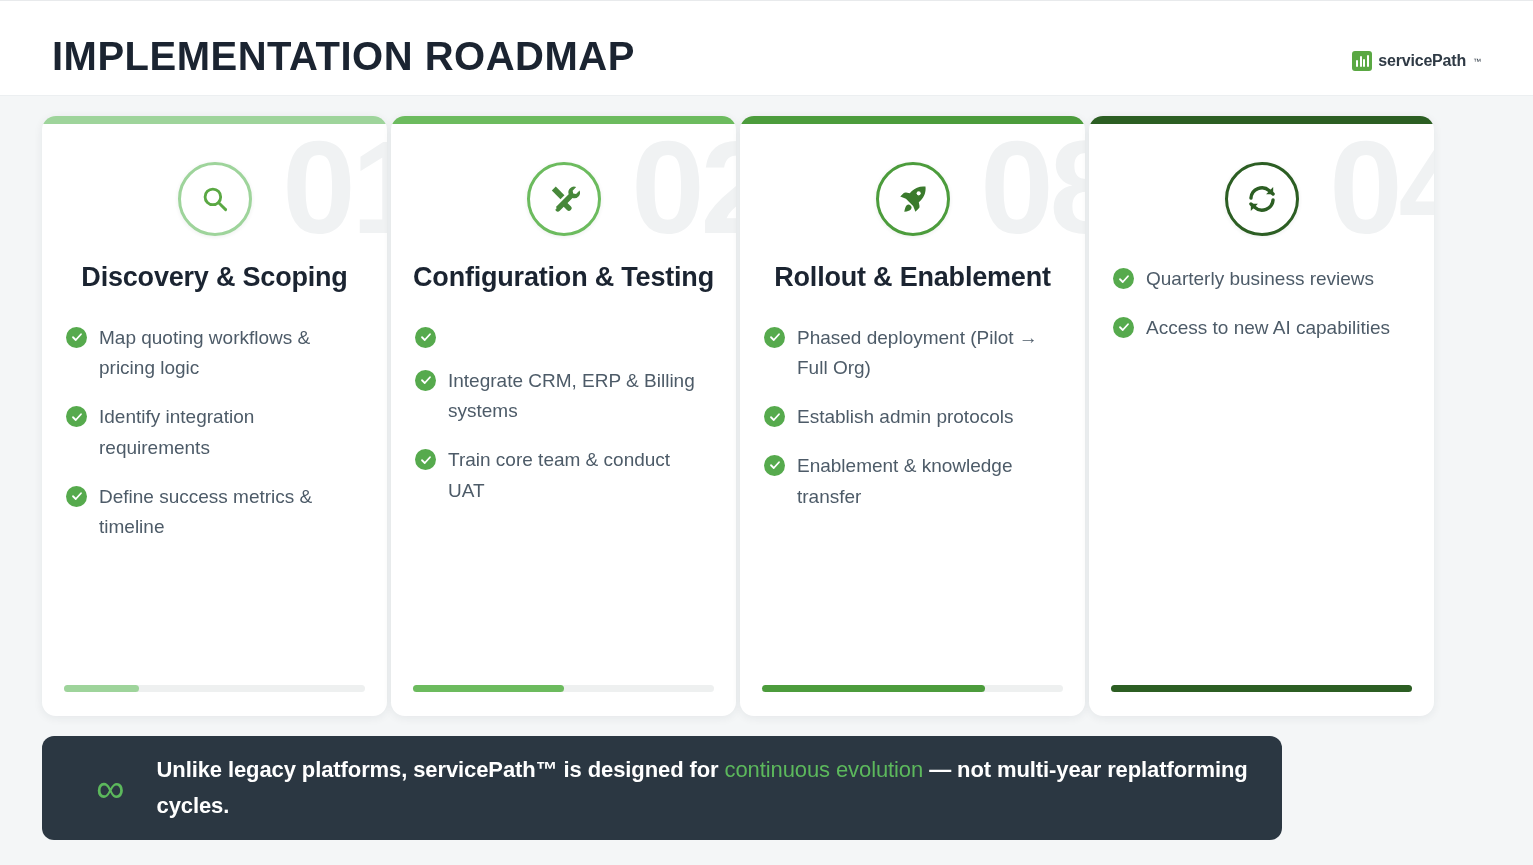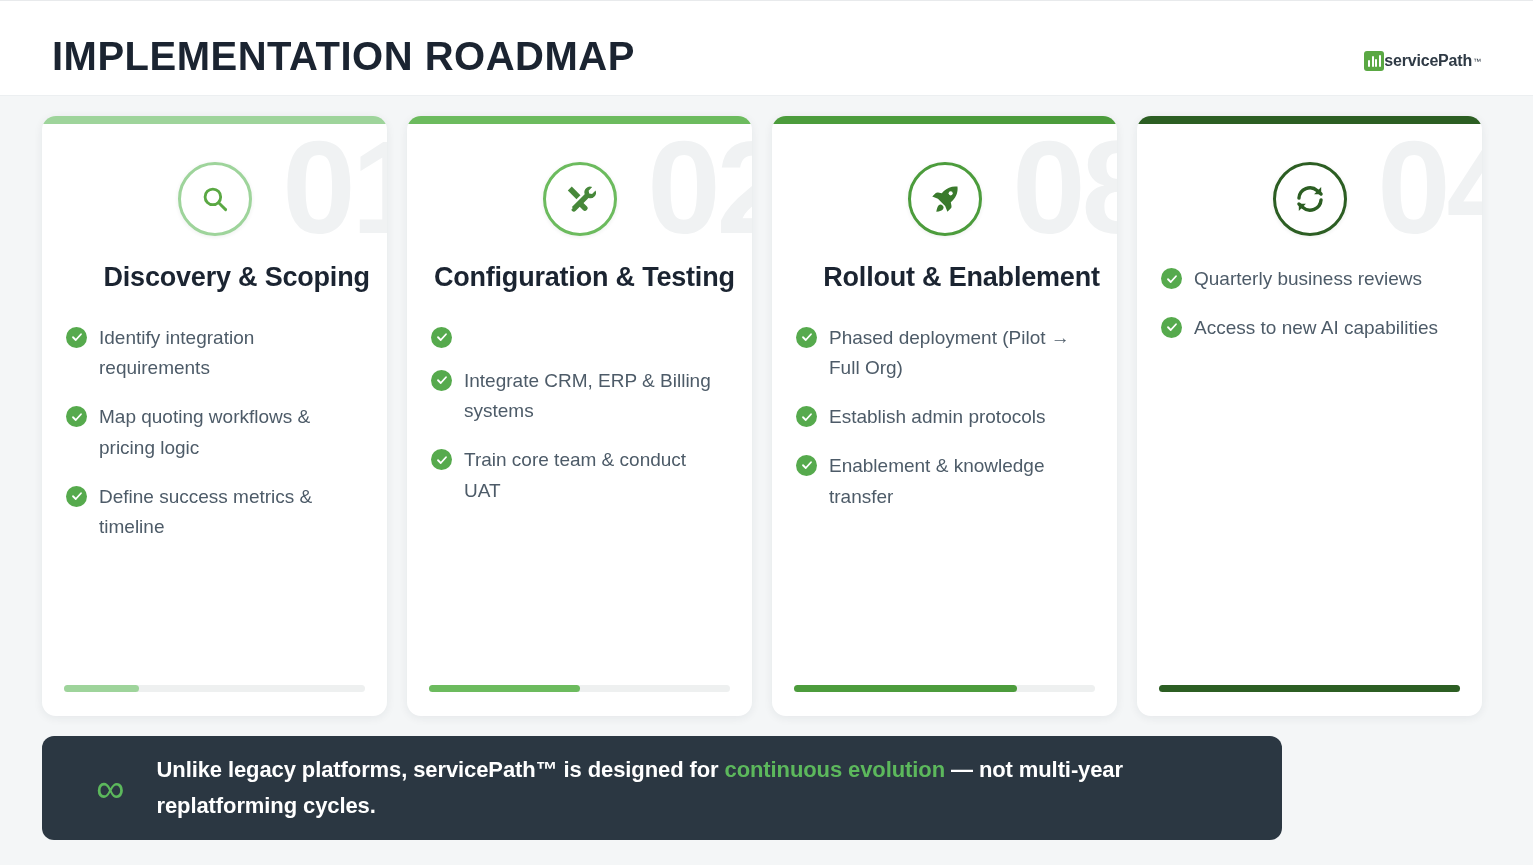--- a/index.html
+++ b/index.html
@@ -19,21 +19,21 @@
     border-bottom: 1px solid #eceff1;
   }
   .page-title {
     position: absolute; left: 52px; top: 33px;
     font-size: 40px; font-weight: 800; letter-spacing: 0.5px;
     color: #1b2431;
     font-family: "Liberation Sans", sans-serif;
   }
   .brand {
     position: absolute; right: 52px; top: 50px;
-    display: flex; align-items: center; 
+    display: flex; align-items: center; gap: 6px;
   }
   .brand-mark {
     width: 20px; height: 20px; border-radius: 3px;
     background: #5aa843;
     display: flex; align-items: flex-end; justify-content: center; gap: 1.5px;
     padding-bottom: 4px;
   }
   .brand-mark i { display:block; width: 2px; background: #ffffff; border-radius: 1px; }
   .brand-mark i:nth-child(1){ height: 7px; }
   .brand-mark i:nth-child(2){ height: 11px; }
@@ -41,21 +41,21 @@
   .brand-mark i:nth-child(4){ height: 12px; }
   .brand-name {
     font-size: 16px; font-weight: 600; color: #2f3a45; letter-spacing: -0.2px;
   }
   .brand-tm { font-size: 8px; color: #2f3a45; vertical-align: super; margin-left: 1px; }
 
   
   .cards {
     position: absolute; left: 42px; top: 116px;
     width: 1449px; height: 600px;
-    display: flex; gap: 20px;
+    display: flex; gap: 4px;
   }
   .card {
     position: relative;
     width: 345px; height: 600px;
     background: #ffffff;
     border-radius: 14px;
     box-shadow: 0 2px 10px rgba(25,40,60,0.07);
     overflow: hidden;
     display: flex; flex-direction: column; align-items: center;
   }
@@ -75,21 +75,21 @@
     width: 74px; height: 74px; border-radius: 50%;
     background: #ffffff;
     border: 3px solid #8ecb8b;
     display: flex; align-items: center; justify-content: center;
     box-shadow: 0 1px 4px rgba(30,50,40,0.08);
   }
   .card-title {
     position: relative; z-index: 2;
     margin-top: 24px;
     font-size: 27px; font-weight: 800; line-height: 1.28;
-    color: #1b2431; text-align: right; width: 90%;
+    color: #1b2431; text-align: center; width: 90%;
     letter-spacing: -0.2px;
   }
   .bullets {
     position: relative; z-index: 2;
     margin-top: 28px; width: 100%;
     padding: 0 26px 0 24px;
     list-style: none;
   }
   .bullet {
     display: flex; align-items: flex-start; gap: 12px;
@@ -118,21 +118,21 @@
     padding: 0 30px 0 30px;
   }
   .infinity {
     flex: 0 0 auto; font-size: 40px; line-height: 1;
     color: #5cb85c; font-weight: 400; margin-left: 24px; margin-right: 6px;
   }
   .banner-text {
     font-size: 22px; line-height: 1.62; color: #ffffff; font-weight: 700;
     letter-spacing: -0.1px;
   }
-  .banner-text .hl { color: #5cb85c; font-weight: 700; text-align: right; }
+  .banner-text .hl { color: #5cb85c; font-weight: 400; text-align: right; }
 </style>
 </head>
 <body>
 
 <div class="page">
 
   <div class="header">
     <div class="page-title">IMPLEMENTATION ROADMAP</div>
     <div class="brand">
       <span class="brand-mark">
@@ -157,29 +157,29 @@
           </svg>
         </div>
         <div class="card-title">Discovery &amp; Scoping</div>
         <ul class="bullets">
           <li class="bullet">
             <span class="check">
               <svg width="12" height="12" viewBox="0 0 24 24" fill="none" stroke="#ffffff" stroke-width="3.6" stroke-linecap="round" stroke-linejoin="round">
                 <polyline points="4,12.5 9.5,18 20,6.5"></polyline>
               </svg>
             </span>
+            <span class="bullet-text">Map quoting workflows &amp; pricing logic</span>
+          </li>
+          <li class="bullet">
+            <span class="check">
+              <svg width="12" height="12" viewBox="0 0 24 24" fill="none" stroke="#ffffff" stroke-width="3.6" stroke-linecap="round" stroke-linejoin="round">
+                <polyline points="4,12.5 9.5,18 20,6.5"></polyline>
+              </svg>
+            </span>
             <span class="bullet-text">Identify integration requirements</span>
-          </li>
-          <li class="bullet">
-            <span class="check">
-              <svg width="12" height="12" viewBox="0 0 24 24" fill="none" stroke="#ffffff" stroke-width="3.6" stroke-linecap="round" stroke-linejoin="round">
-                <polyline points="4,12.5 9.5,18 20,6.5"></polyline>
-              </svg>
-            </span>
-            <span class="bullet-text">Map quoting workflows &amp; pricing logic</span>
           </li>
           <li class="bullet">
             <span class="check">
               <svg width="12" height="12" viewBox="0 0 24 24" fill="none" stroke="#ffffff" stroke-width="3.6" stroke-linecap="round" stroke-linejoin="round">
                 <polyline points="4,12.5 9.5,18 20,6.5"></polyline>
               </svg>
             </span>
             <span class="bullet-text">Define success metrics &amp; timeline</span>
           </li>
         </ul>

